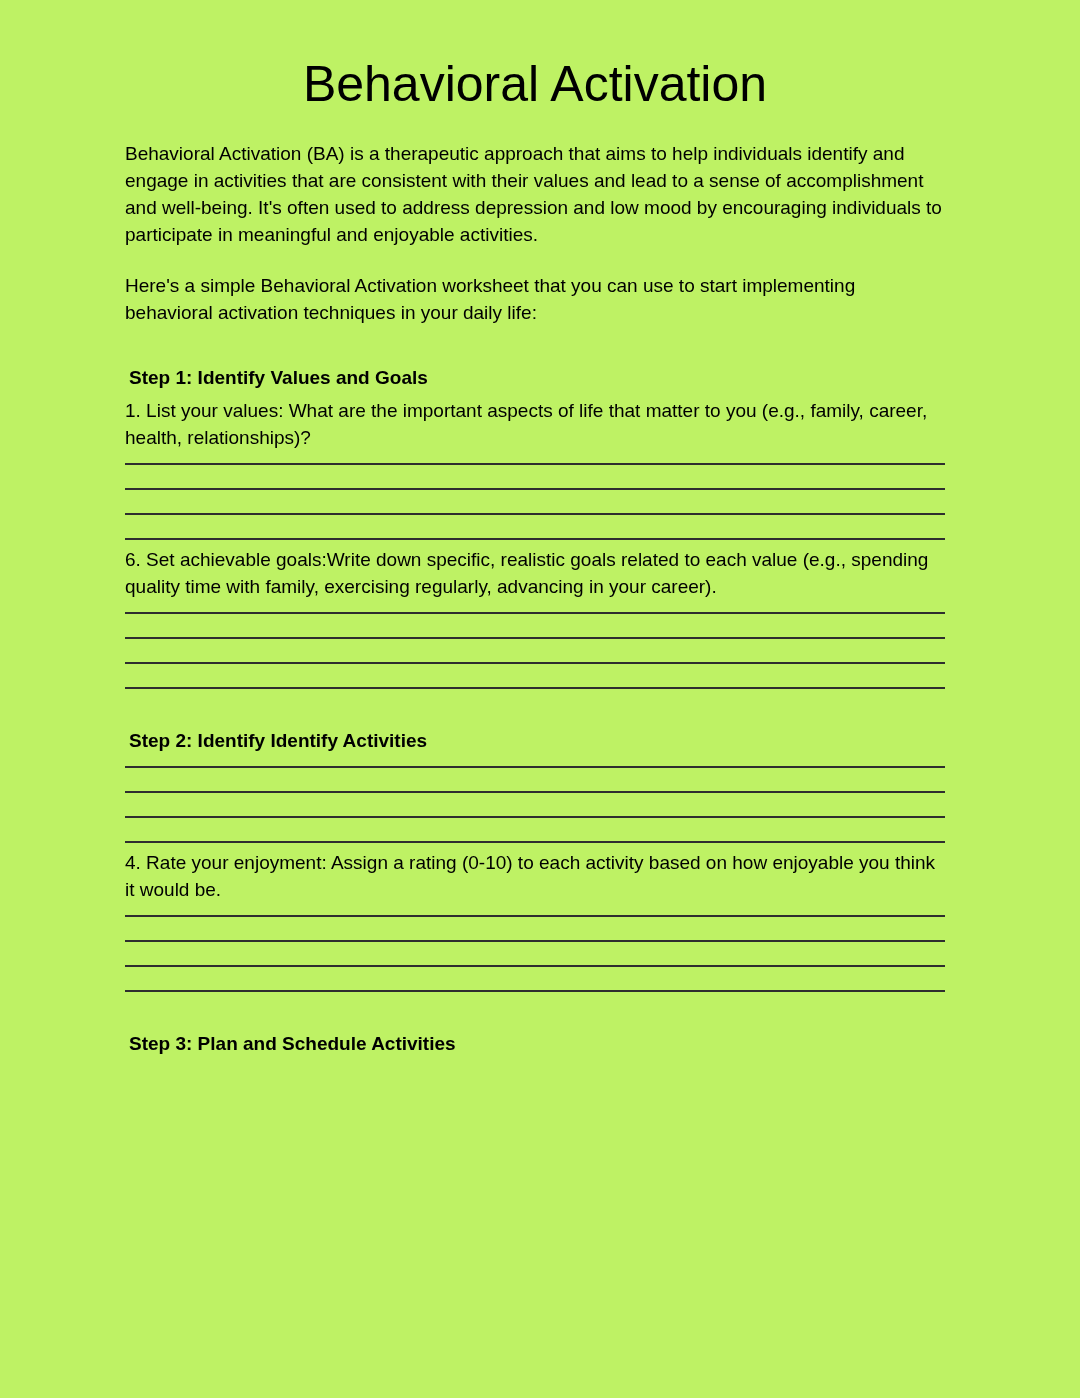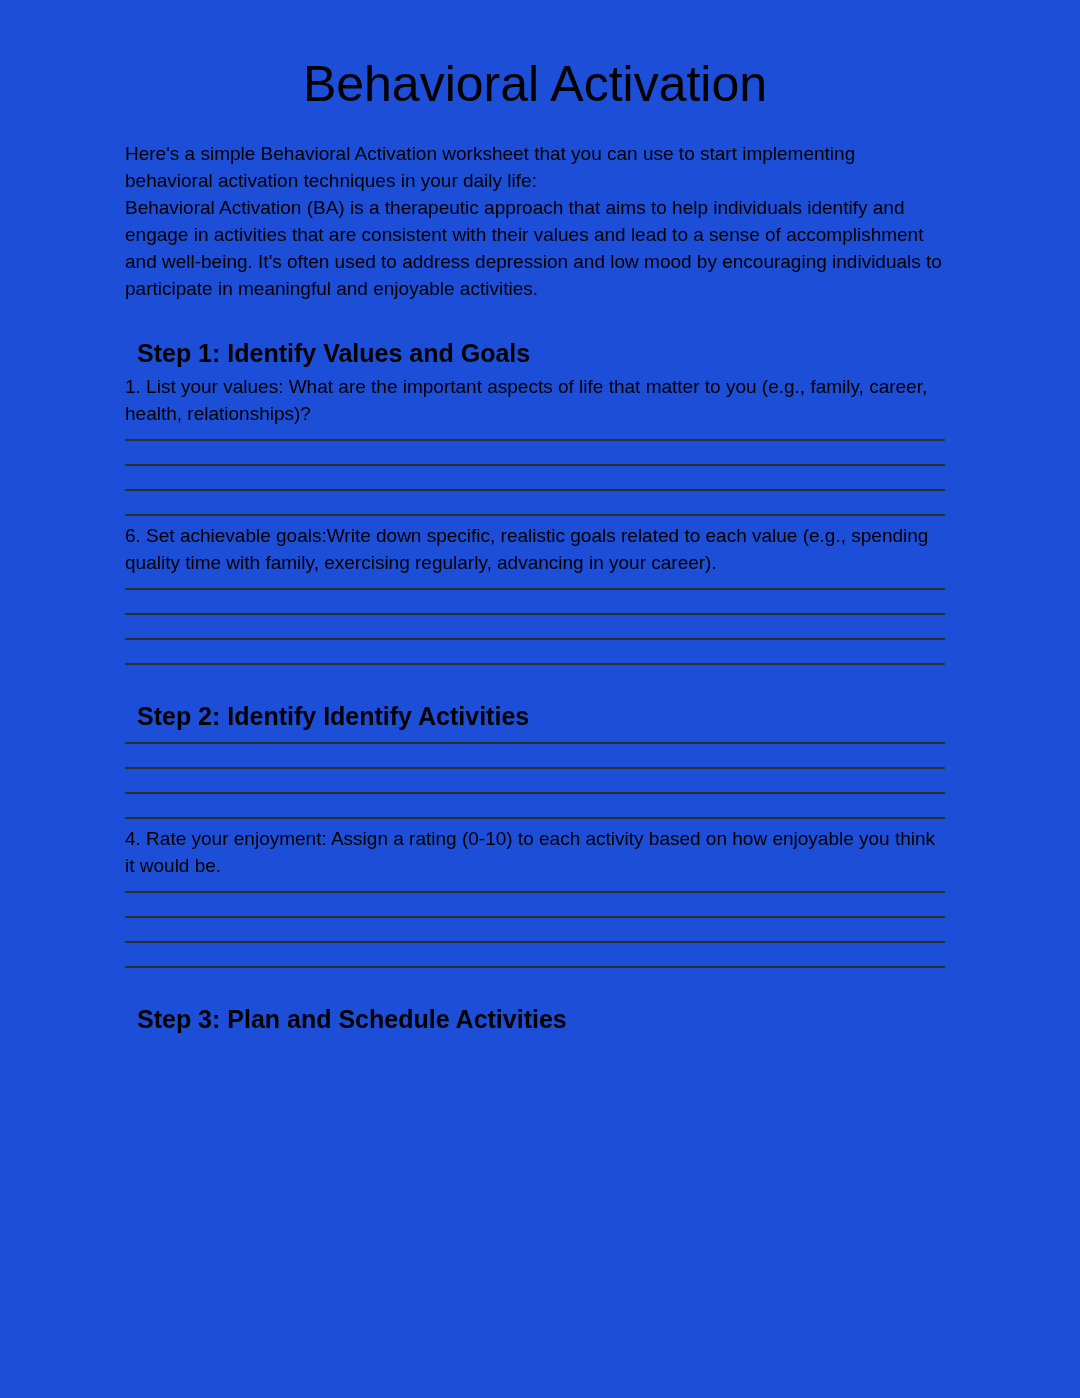--- a/index.html
+++ b/index.html
@@ -5,21 +5,21 @@
   html, body {
     margin: 0;
     padding: 0;
     background: #ffffff;
   }
   .page {
     position: relative;
     width: 1080px;
     height: 1398px;
     box-sizing: border-box;
-    background: #1d4ed8;
+    background: #bef264;
     padding: 52px 135px 40px 125px;
     font-family: "Liberation Sans", "DejaVu Sans", sans-serif;
     color: #000000;
     overflow: hidden;
   }
   .title {
     font-size: 50px;
     font-weight: 400;
     line-height: 64px;
     text-align: center;
@@ -28,24 +28,24 @@
   }
   .para {
     font-size: 19px;
     line-height: 27px;
     margin: 24px 0 0 0;
   }
   .para.first {
     margin-top: 0;
   }
   .step-heading {
-    font-size: 25px;
+    font-size: 19px;
     line-height: 27px;
     font-weight: 700;
-    margin: 38px 0 0 12px;
+    margin: 38px 0 0 4px;
   }
   .question {
     font-size: 19px;
     line-height: 27px;
     margin: 6px 0 0 0;
   }
   .answer-lines {
     margin: 0;
   }
   .rule {
@@ -57,22 +57,22 @@
     margin-bottom: 0;
   }
 </style>
 </head>
 <body>
 
 <div class="page">
 
   <h1 class="title">Behavioral Activation</h1>
 
+  <p class="para first">Behavioral Activation (BA) is a therapeutic approach that aims to help individuals identify and engage in activities that are consistent with their values and lead to a sense of accomplishment and well-being. It's often used to address depression and low mood by encouraging individuals to participate in meaningful and enjoyable activities.</p>
   <p class="para">Here's a simple Behavioral Activation worksheet that you can use to start implementing behavioral activation techniques in your daily life:</p>
-  <p class="para first">Behavioral Activation (BA) is a therapeutic approach that aims to help individuals identify and engage in activities that are consistent with their values and lead to a sense of accomplishment and well-being. It's often used to address depression and low mood by encouraging individuals to participate in meaningful and enjoyable activities.</p>
 
   <h2 class="step-heading">Step 1: Identify Values and Goals</h2>
 
   <p class="question">1. List your values: What are the important aspects of life that matter to you (e.g., family, career, health, relationships)?</p>
   <div class="answer-lines">
       <div class="rule"></div>
       <div class="rule"></div>
       <div class="rule"></div>
       <div class="rule"></div>
     </div>

